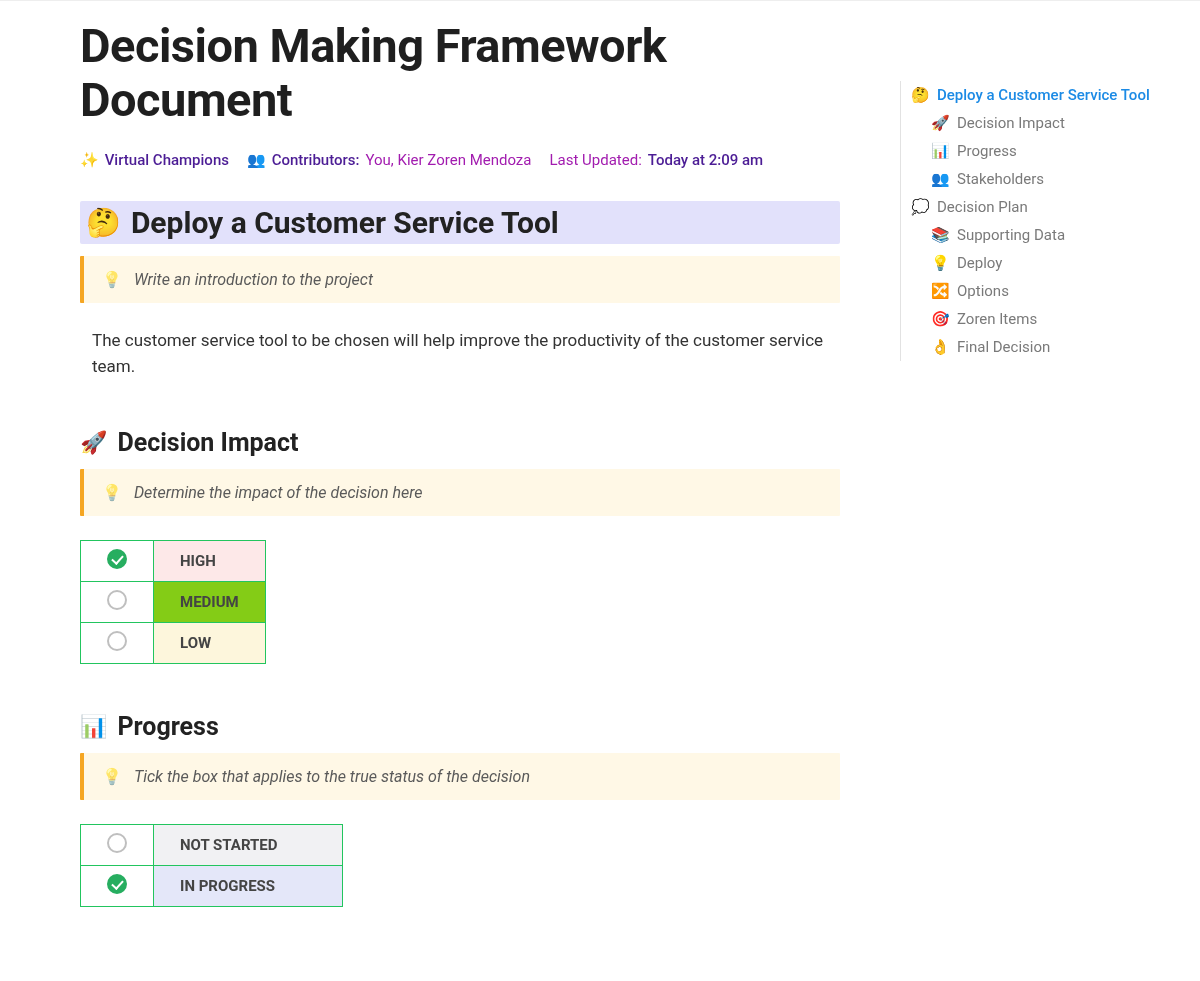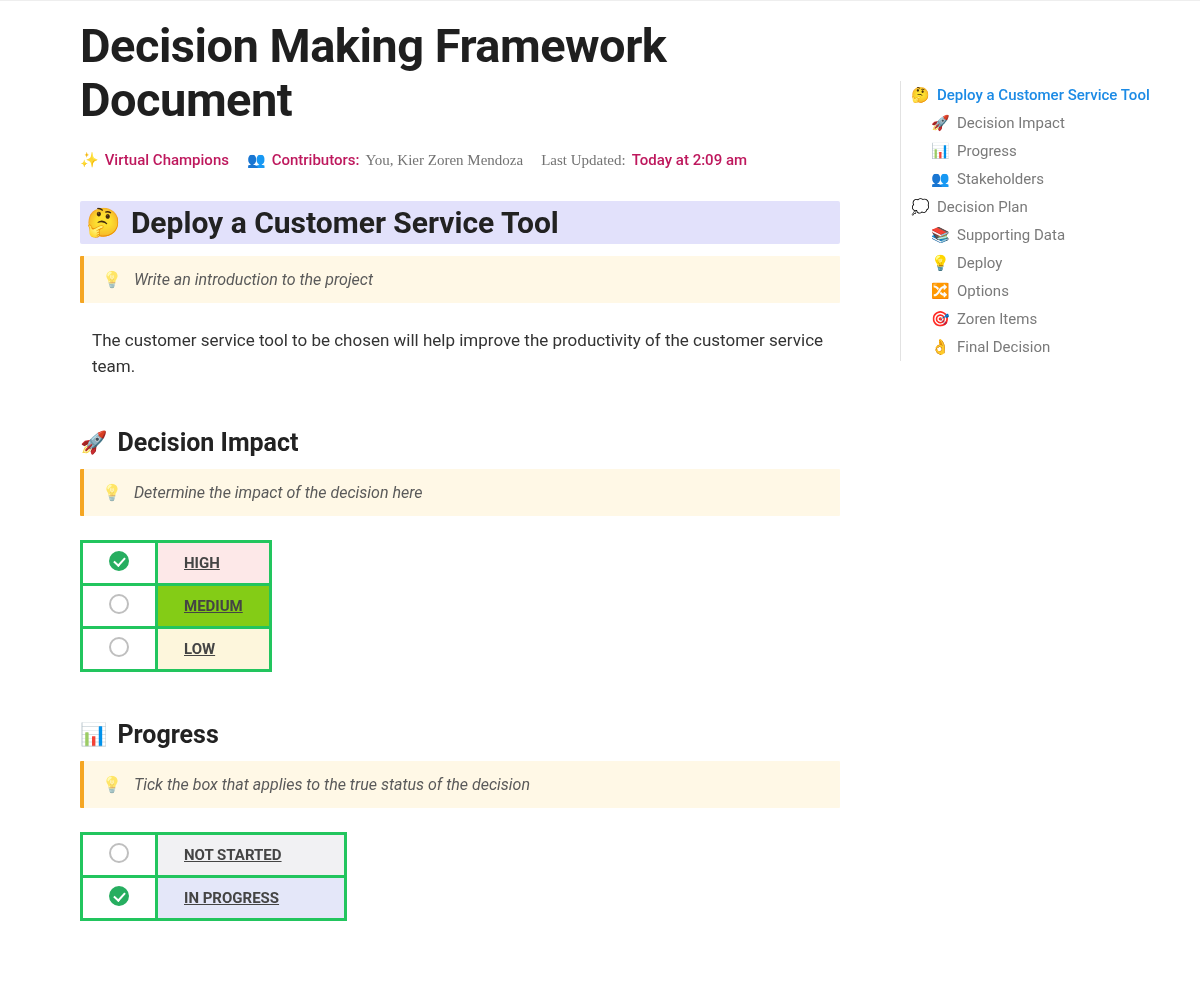--- a/index.html
+++ b/index.html
@@ -37,22 +37,22 @@
 
   .meta-row {
     display: flex;
     align-items: center;
     gap: 18px;
     font-size: 15px;
     color: #444;
     margin-bottom: 32px;
     flex-wrap: wrap;
   }
-  .meta-row .label { color: #be185d; font-weight: 500; }
-  .meta-row .value { color: #737373; font-family: Liberation Serif, serif; }
+  .meta-row .label { color: #4c1d95; font-weight: 500; }
+  .meta-row .value { color: #a21caf; }
   .meta-row .pair { display: flex; align-items: center; gap: 6px; }
   .meta-icon { font-size: 15px; }
 
   .section-heading {
     display: flex;
     align-items: center;
     gap: 10px;
     font-size: 30px;
     font-weight: 700;
     color: #222;
@@ -96,27 +96,26 @@
     margin: 18px 0 12px 0;
   }
   .h2-row .emoji { font-size: 22px; }
 
   
   table.option-table {
     border-collapse: collapse;
     margin: 8px 0 48px 0;
   }
   table.option-table td {
-    border: 3px solid #22c55e;
+    border: 1px solid #22c55e;
     padding: 8px 26px;
     font-size: 15px;
     font-weight: 700;
     color: #444;
     vertical-align: middle;
-    text-decoration: underline;
   }
   table.option-table td.check-cell {
     width: 54px;
     text-align: center;
     background: #fff;
   }
   .check {
     display: inline-block;
     width: 20px; height: 20px;
     border: 2px solid #bfbfbf;

